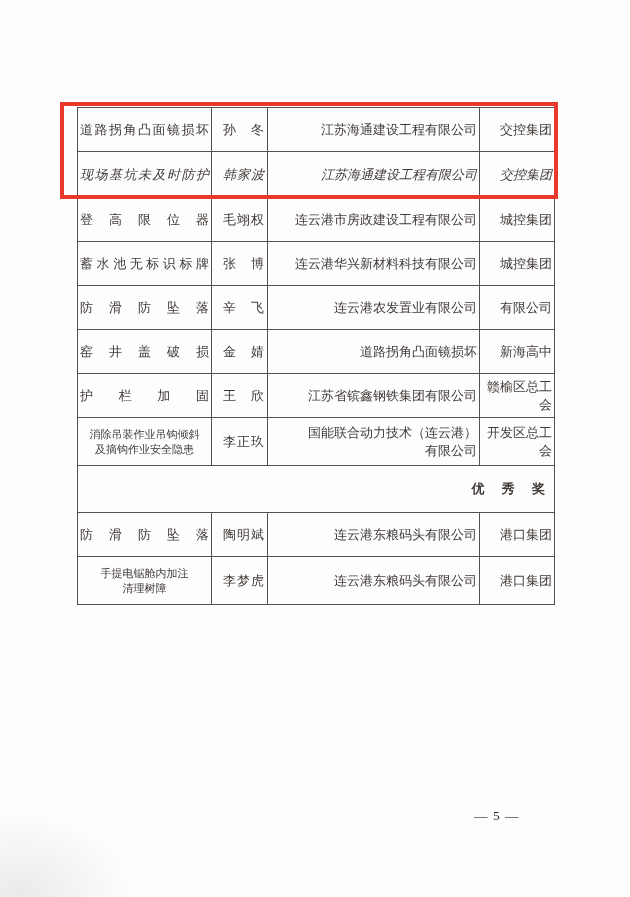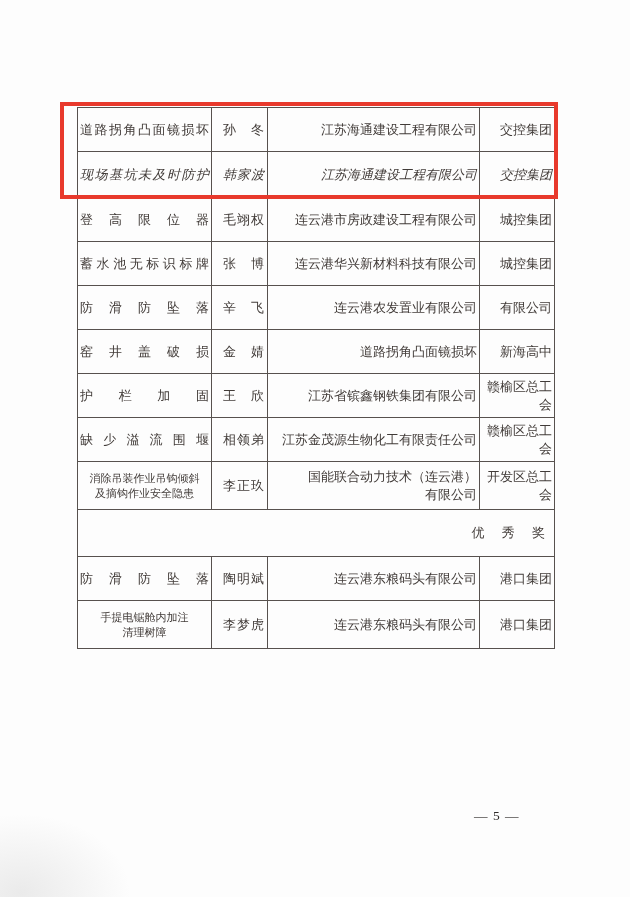--- a/index.html
+++ b/index.html
@@ -53,21 +53,21 @@
   tr.center-issue .c-issue {
     text-align: left;
     text-align-last: center;
     padding: 0 3px;
     font-size: 11px;
   }
   .c-name { letter-spacing: 1px; }
   .c-group { font-size: 12px; padding: 0 1px; }
   .section-cell {
     font-size: 17px;
-    font-weight: 400;
+    font-weight: 700;
     letter-spacing: 7px;
     color: #3c3734;
   }
   .highlight-box {
     position: absolute;
     left: 60px; top: 102px;
     width: 490px; height: 89px;
     border: 4px solid #e8392c;
     pointer-events: none;
     z-index: 5;
@@ -128,26 +128,20 @@
         <td class="c-name">金　婧</td>
         <td class="c-company">道路拐角凸面镜损坏</td>
         <td class="c-group">新海高中</td>
       </tr>
       <tr>
         <td class="c-issue">护栏加固</td>
         <td class="c-name">王　欣</td>
         <td class="c-company">江苏省镔鑫钢铁集团有限公司</td>
         <td class="c-group">赣榆区总工会</td>
       </tr>
-      <tr>
-        <td class="c-issue">缺少溢流围堰</td>
-        <td class="c-name">相领弟</td>
-        <td class="c-company">江苏金茂源生物化工有限责任公司</td>
-        <td class="c-group">赣榆区总工会</td>
-      </tr>
       <tr class="tall center-issue">
         <td class="c-issue">消除吊装作业吊钩倾斜
 及摘钩作业安全隐患</td>
         <td class="c-name">李正玖</td>
         <td class="c-company">国能联合动力技术（连云港）
 有限公司</td>
         <td class="c-group">开发区总工会</td>
       </tr>
       <tr class="section-row">
         <td colspan="4" class="section-cell">优 秀 奖</td>

